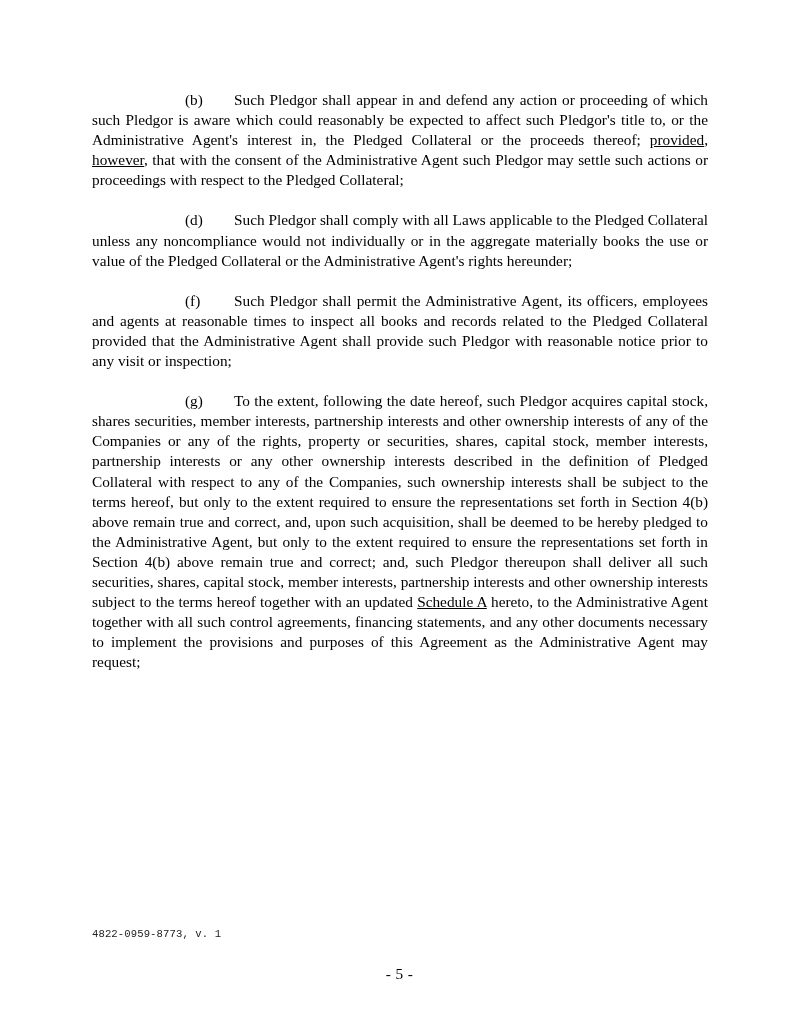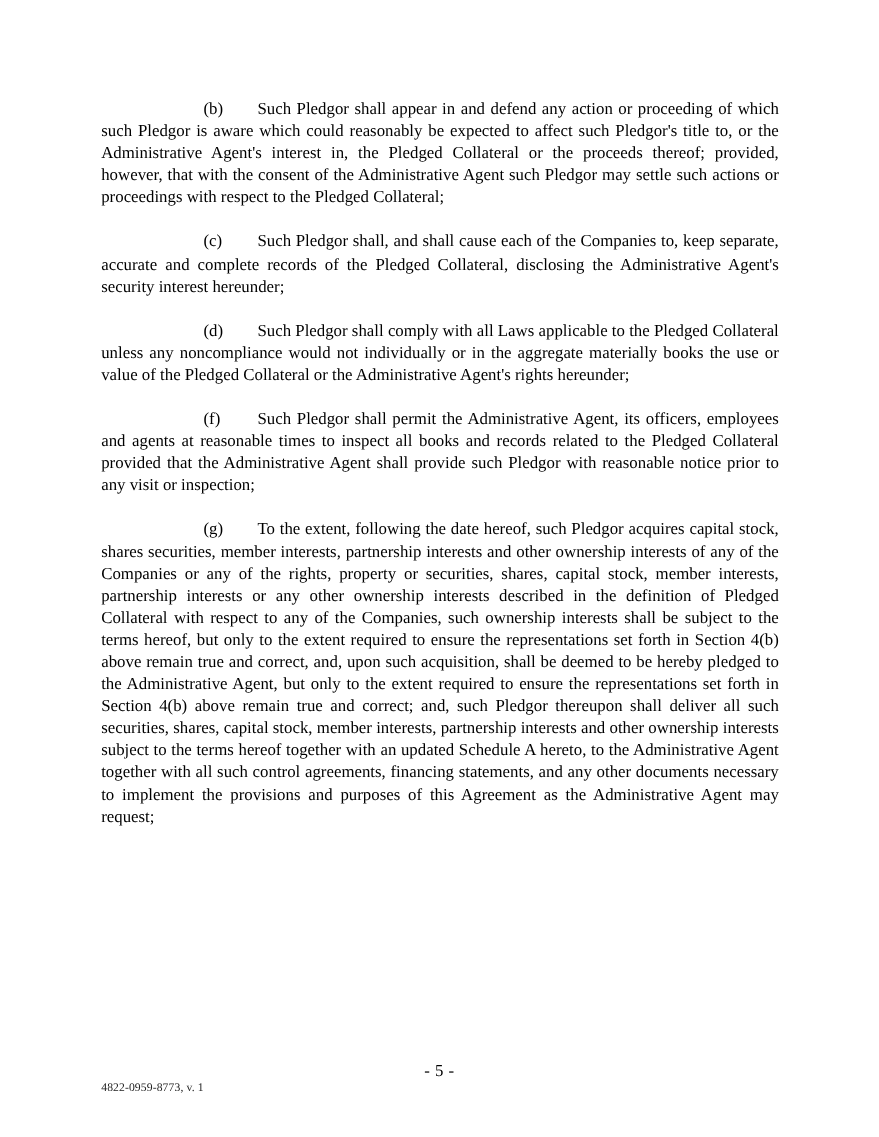--- a/index.html
+++ b/index.html
@@ -35,49 +35,49 @@
   }
   .para:last-child {
     margin-bottom: 0;
   }
   .marker {
     display: inline-block;
     margin-left: 93px;
     width: 49px;
   }
   .u {
+    text-decoration: underline;
   }
   .footer-page {
     position: absolute;
     left: 0;
     top: 964px;
     width: 799px;
     text-align: center;
     font-size: 15.3px;
     line-height: 20px;
     letter-spacing: 0.4px;
   }
   .footer-docid {
     position: absolute;
     left: 92px;
-    top: 983px;
-    font-family: Liberation Serif, serif;
+    top: 928px;
+    font-family: Liberation Mono, monospace;
     font-size: 10.6px;
     line-height: 13px;
     color: #222222;
     letter-spacing: 0.1px;
   }
 </style>
 </head>
 <body>
 
 <div class="page">
   <div class="content" id="body-container">
       <p class="para"><span class="marker">(b)</span><span>Such Pledgor shall appear in and defend any action or proceeding of which such Pledgor is aware which could reasonably be expected to affect such Pledgor's title to, or the Administrative Agent's interest in, the Pledged Collateral or the proceeds thereof; </span><span class="u">provided</span><span>, </span><span class="u">however</span><span>, that with the consent of the Administrative Agent such Pledgor may settle such actions or proceedings with respect to the Pledged Collateral;</span></p>
-      <p class="para"><span class="marker">(c)</span><span>Such Pledgor shall, and shall cause each of the Companies to, keep separate, accurate and complete records of the Pledged Collateral, disclosing the Administrative Agent's security interest hereunder;</span></p>
       <p class="para"><span class="marker">(d)</span><span>Such Pledgor shall comply with all Laws applicable to the Pledged Collateral unless any noncompliance would not individually or in the aggregate materially books the use or value of the Pledged Collateral or the Administrative Agent's rights hereunder;</span></p>
       <p class="para"><span class="marker">(f)</span><span>Such Pledgor shall permit the Administrative Agent, its officers, employees and agents at reasonable times to inspect all books and records related to the Pledged Collateral provided that the Administrative Agent shall provide such Pledgor with reasonable notice prior to any visit or inspection;</span></p>
       <p class="para"><span class="marker">(g)</span><span>To the extent, following the date hereof, such Pledgor acquires capital stock, shares securities, member interests, partnership interests and other ownership interests of any of the Companies or any of the rights, property or securities, shares, capital stock, member interests, partnership interests or any other ownership interests described in the definition of Pledged Collateral with respect to any of the Companies, such ownership interests shall be subject to the terms hereof, but only to the extent required to ensure the representations set forth in Section 4(b) above remain true and correct, and, upon such acquisition, shall be deemed to be hereby pledged to the Administrative Agent, but only to the extent required to ensure the representations set forth in Section 4(b) above remain true and correct; and, such Pledgor thereupon shall deliver all such securities, shares, capital stock, member interests, partnership interests and other ownership interests subject to the terms hereof together with an updated </span><span class="u">Schedule A</span><span> hereto, to the Administrative Agent together with all such control agreements, financing statements, and any other documents necessary to implement the provisions and purposes of this Agreement as the Administrative Agent may request;</span></p>
     </div>
 
   <div class="footer-page">- 5 -</div>
   <div class="footer-docid">4822-0959-8773, v. 1</div>
 </div>
 
 </body></html>

